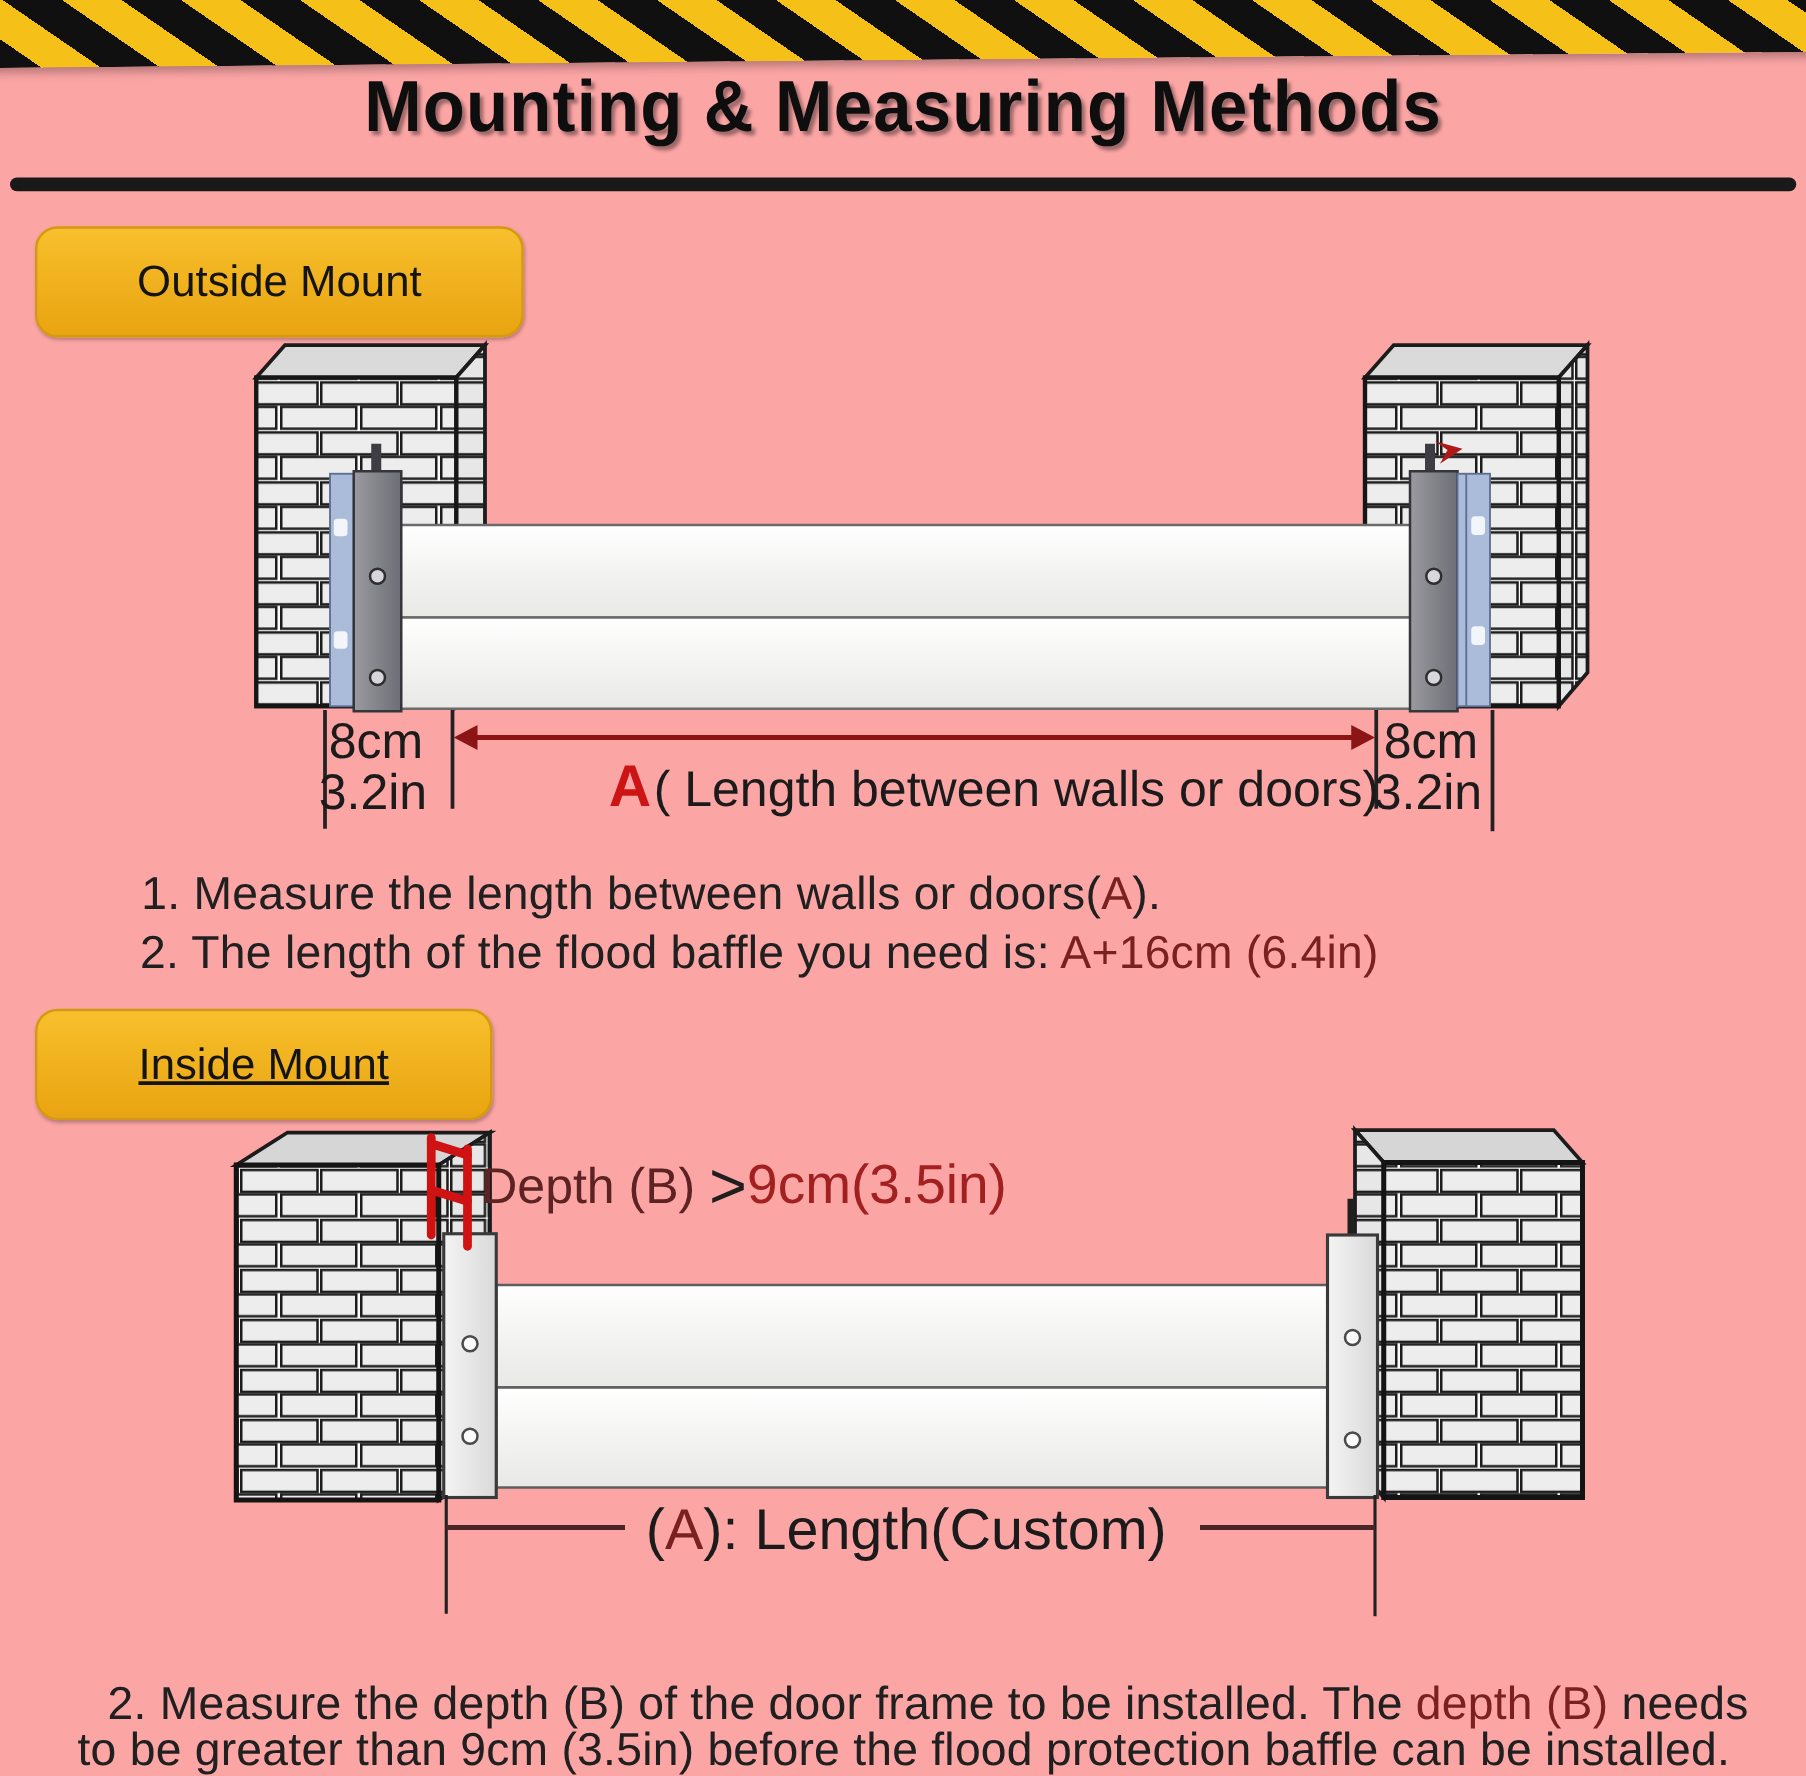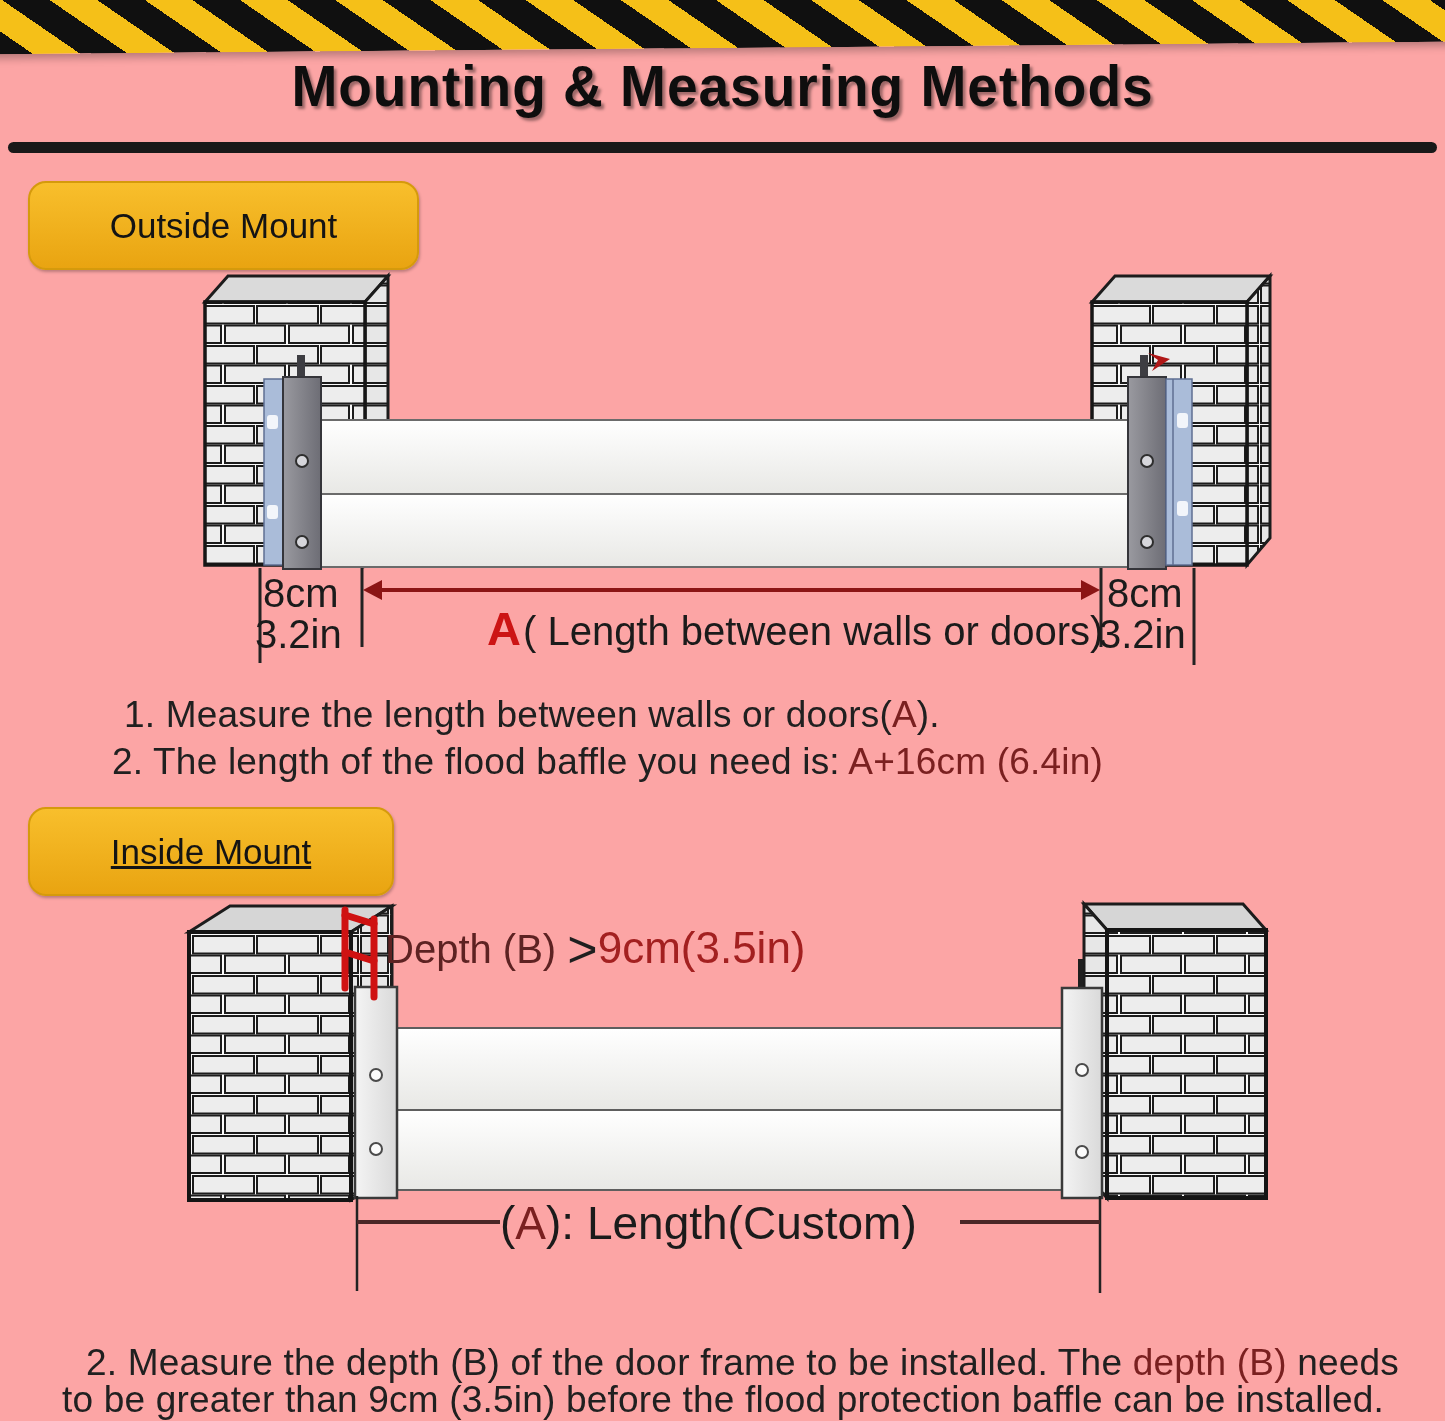--- a/index.html
+++ b/index.html
@@ -26,21 +26,21 @@
   
   .diag{position:absolute;left:0;}
   
   .mtext{position:absolute;font-size:40px;color:#1b1b1b;white-space:nowrap;}
   .dimA{position:absolute;left:487px;top:601px;white-space:nowrap;font-size:40px;color:#1b1b1b;}
   .dimA .bigA{font-size:47px;font-weight:bold;color:#cc1414;margin-right:2px;}
   .depth-label{position:absolute;left:385px;top:919px;white-space:nowrap;}
   .depth-label .d1{font-size:40px;color:#5d2222;}
   .depth-label .gt{font-size:52px;color:#1f1f1f;vertical-align:-4px;font-weight:normal;}
   .depth-label .d2{font-size:44px;color:#a32020;}
-  .len-custom{position:absolute;left:500px;top:1196px;width:450px;text-align:left;
+  .len-custom{position:absolute;left:500px;top:1196px;width:450px;text-align:center;
         font-size:46px;color:#1b1b1b;white-space:nowrap;}
   .maroon{color:#7a2020;}
   
   .step{position:absolute;font-size:37px;color:#202020;white-space:nowrap;letter-spacing:.2px;}
 </style>
 </head>
 <body>
 
 <div class="page">
 
@@ -137,21 +137,21 @@
   </svg>
 
   <div class="mtext" style="left:263px;top:571px">8cm</div>
   <div class="mtext" style="left:255px;top:612px">3.2in</div>
   <div class="mtext" style="left:1107px;top:571px">8cm</div>
   <div class="mtext" style="left:1099px;top:612px">3.2in</div>
   <div class="dimA">
     <span class="bigA">A</span><span>( Length between walls or doors)</span>
   </div>
 
-  <div class="step" style="left:124px;top:694px">
+  <div class="step" style="left:113px;top:694px">
     <span>1. Measure the length between walls or doors(</span><span class="maroon">A</span><span>).</span>
   </div>
   <div class="step" style="left:112px;top:741px">
     <span>2. The length of the flood baffle you need is: </span><span class="maroon">A+16cm (6.4in)</span>
   </div>
 
   <div class="badge badge2">
     <span>Inside Mount</span>
   </div>
 

